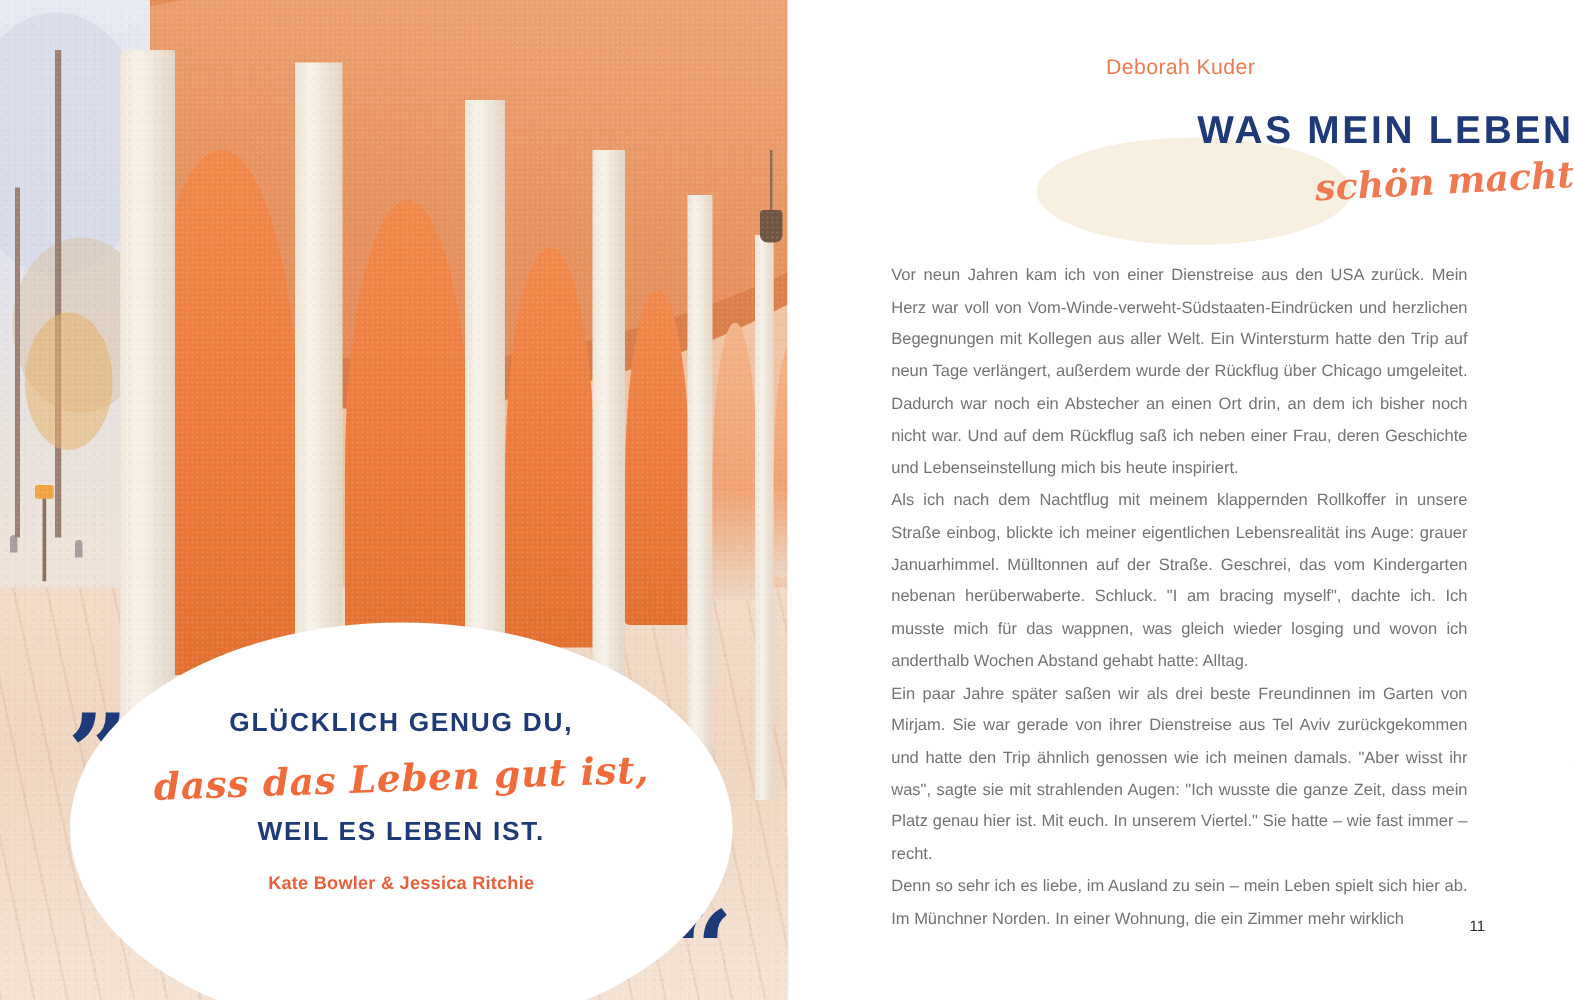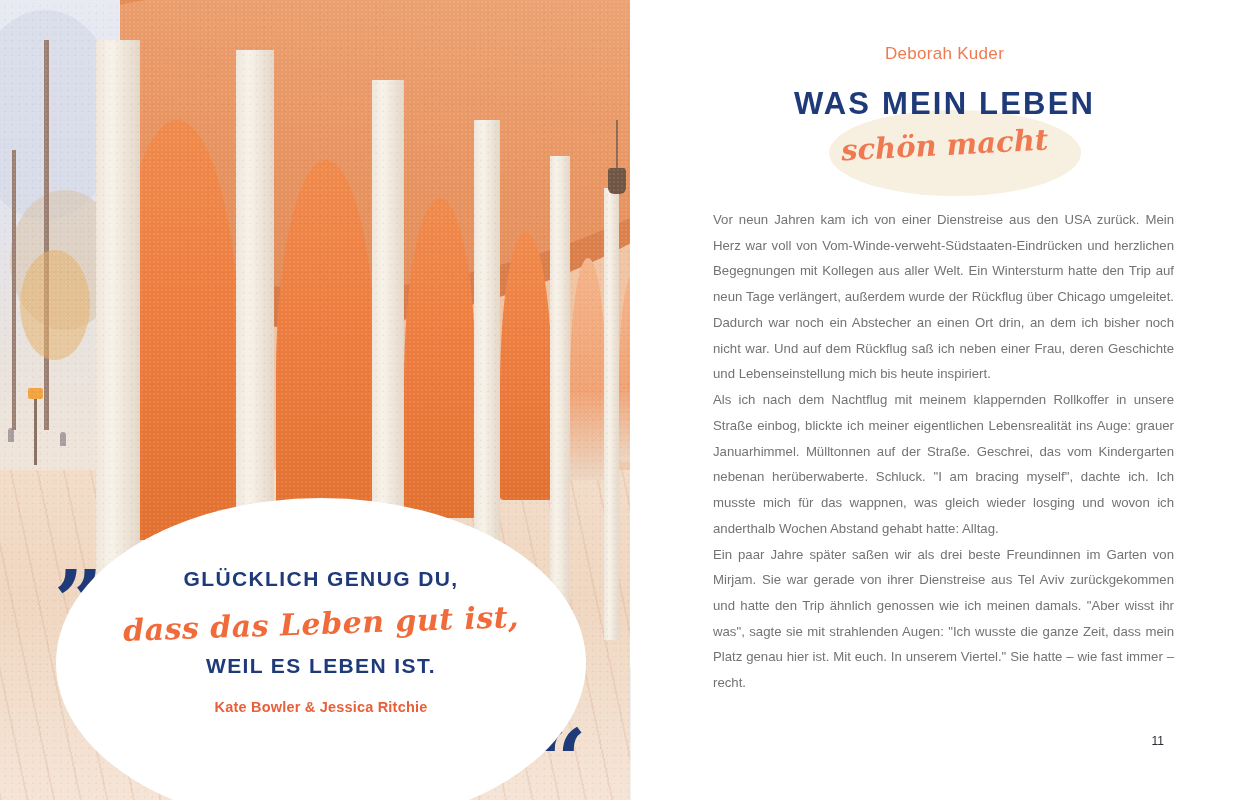--- a/index.html
+++ b/index.html
@@ -213,21 +213,21 @@
     top: 44px;
     text-align: center;
     color: #ef7a52;
     font-size: 17px;
     letter-spacing: .3px;
   }
   .title-wrap {
     position: absolute;
     left: 0; right: 0;
     top: 86px;
-    text-align: center;
+    text-align: right;
   }
   .blob {
     position: absolute;
     left: 50%;
     transform: translateX(-46%);
     top: 24px;
     width: 252px;
     height: 86px;
     background: #f7efe0;
     border-radius: 50%;
@@ -260,21 +260,21 @@
     width: 461px;
     color: #737373;
     font-size: 13.2px;
     line-height: 1.95;
     text-align: justify;
     text-justify: inter-word;
   }
   .body-text p { margin: 0; }
   .page-number {
     position: absolute;
-    right: 95px;
+    right: 71px;
     top: 734px;
     color: #2b2b33;
     font-size: 12px;
   }
   .gutter {
     position: absolute;
     left: 630px; top: 0;
     width: 1px; height: 800px;
     background: rgba(0,0,0,.06);
   }
@@ -349,17 +349,18 @@
     <div class="title-wrap">
       <div class="blob"></div>
       <div class="title-main">WAS MEIN LEBEN</div>
       <div class="title-script">schön macht</div>
     </div>
 
     <div class="body-text">
       <p>Vor neun Jahren kam ich von einer Dienstreise aus den USA zurück. Mein Herz war voll von Vom-Winde-verweht-Südstaaten-Eindrücken und herzlichen Begegnungen mit Kollegen aus aller Welt. Ein Wintersturm hatte den Trip auf neun Tage verlängert, außerdem wurde der Rückflug über Chicago umgeleitet. Dadurch war noch ein Abstecher an einen Ort drin, an dem ich bisher noch nicht war. Und auf dem Rückflug saß ich neben einer Frau, deren Geschichte und Lebenseinstellung mich bis heute inspiriert.</p>
       <p>Als ich nach dem Nachtflug mit meinem klappernden Rollkoffer in unsere Straße einbog, blickte ich meiner eigentlichen Lebensrealität ins Auge: grauer Januarhimmel. Mülltonnen auf der Straße. Geschrei, das vom Kindergarten nebenan herüberwaberte. Schluck. "I am bracing myself", dachte ich. Ich musste mich für das wappnen, was gleich wieder losging und wovon ich anderthalb Wochen Abstand gehabt hatte: Alltag.</p>
       <p>Ein paar Jahre später saßen wir als drei beste Freundinnen im Garten von Mirjam. Sie war gerade von ihrer Dienstreise aus Tel Aviv zurückgekommen und hatte den Trip ähnlich genossen wie ich meinen damals. "Aber wisst ihr was", sagte sie mit strahlenden Augen: "Ich wusste die ganze Zeit, dass mein Platz genau hier ist. Mit euch. In unserem Viertel." Sie hatte – wie fast immer – recht.</p>
+      <p>Denn so sehr ich es liebe, im Ausland zu sein – mein Leben spielt sich hier ab. Im Münchner Norden. In einer Wohnung, die ein Zimmer mehr wirklich</p>
     </div>
 
     <div class="page-number">11</div>
   </div>
 </div>
 
 </body></html>

